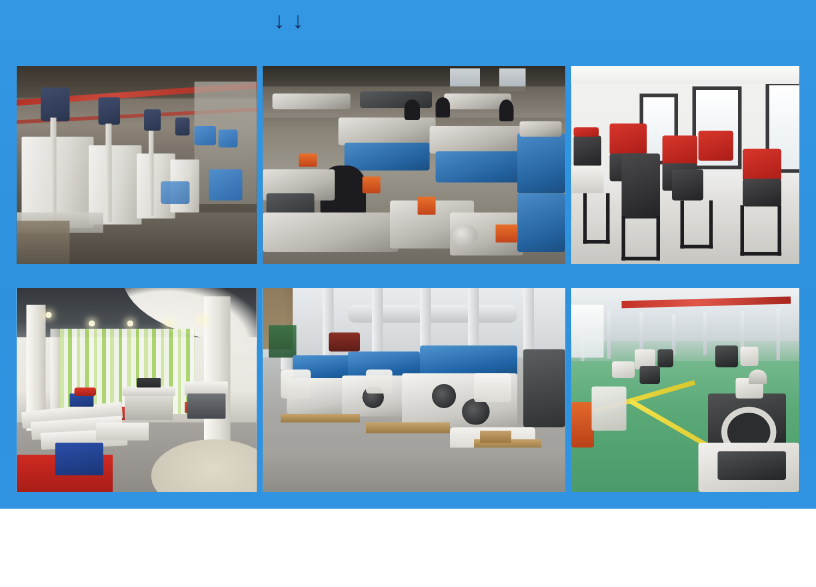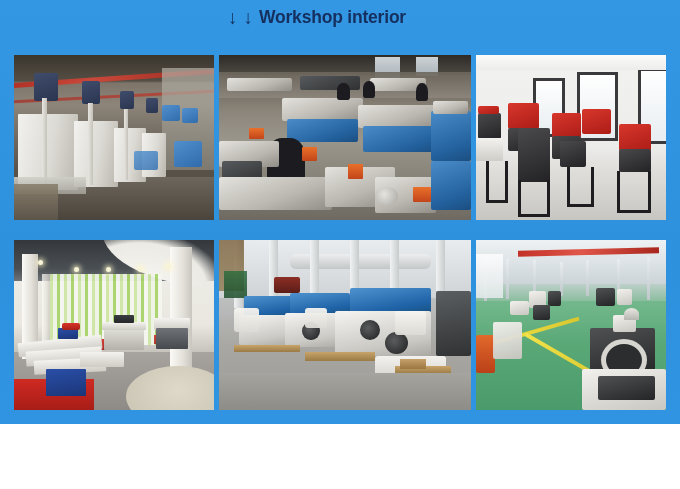--- a/index.html
+++ b/index.html
@@ -266,21 +266,20 @@
 <body>
 
 <div id="page">
 
   <div class="banner">
 
     <div class="header">
       <div class="header-inner">
         <span class="arrow">↓</span>
         <span class="arrow">↓</span>
-        <span class="header-title">Workshop interior</span>
       </div>
     </div>
 
     <div class="row row1">
 
       <div class="photo p1">
         <div class="layer roof"></div>
         <div class="layer beam"></div>
         <div class="layer beam2"></div>
         <div class="layer wall"></div>

